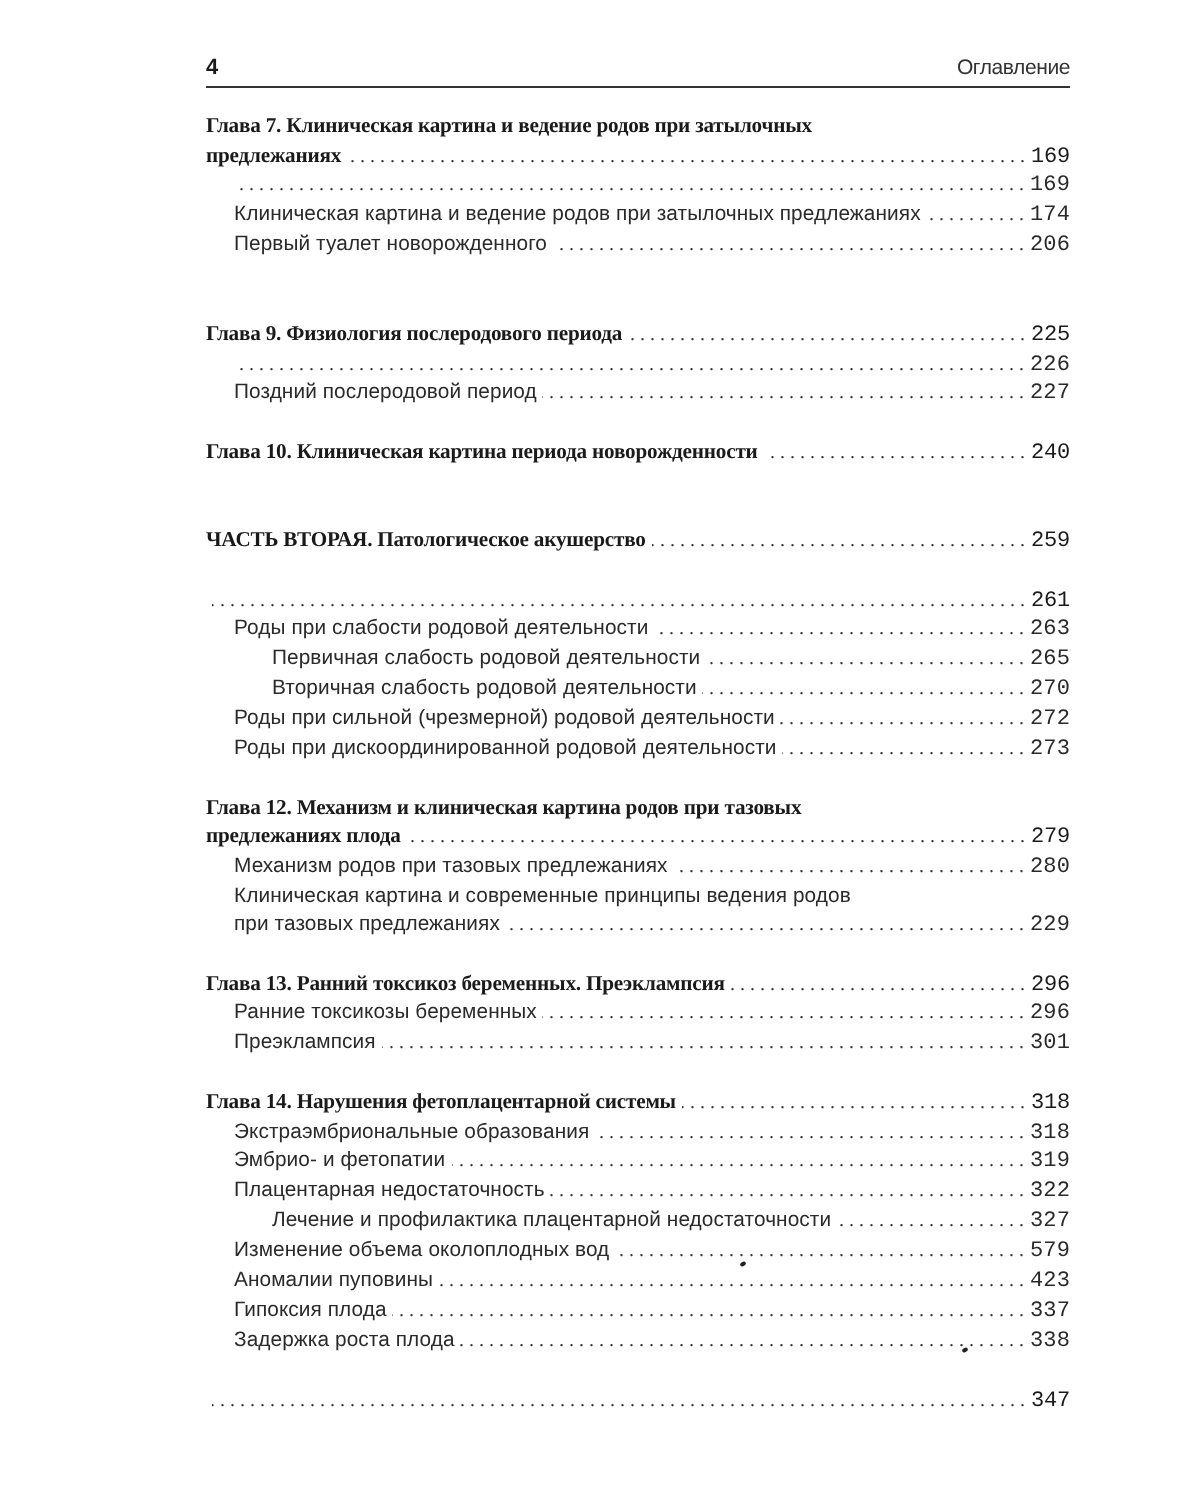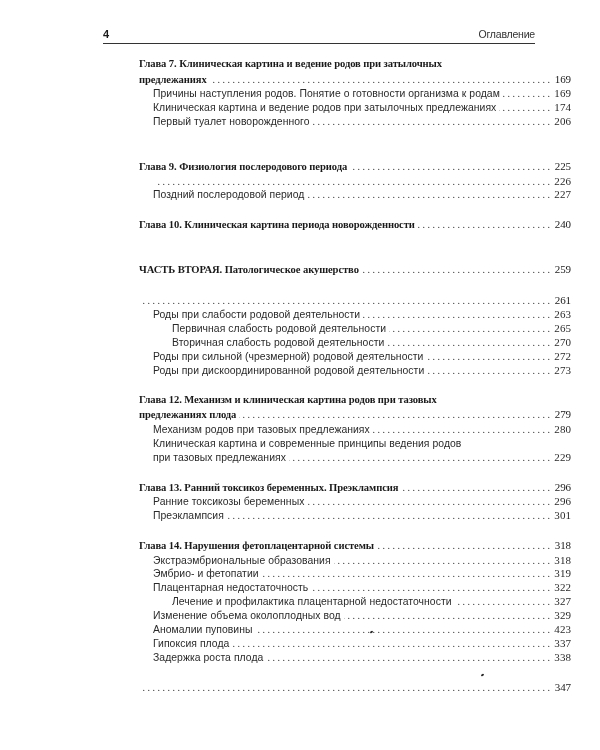--- a/index.html
+++ b/index.html
@@ -51,21 +51,20 @@
       width: 432px;
       font-family: "Liberation Serif", serif;
     }
     .entry {
       position: relative;
       display: flex;
       align-items: baseline;
       width: 100%;
       white-space: nowrap;
       overflow: hidden;
-      margin-left: 36px;
     }
     .entry.chapter {
       font-weight: bold;
       font-size: 10.6px;
       line-height: 14.6px;
       letter-spacing: -0.1px;
     }
     .entry.sub {
       font-family: "Liberation Sans", sans-serif;
       font-size: 10.4px;
@@ -92,21 +91,21 @@
       display: block;
       direction: rtl;
       text-align: right;
       white-space: nowrap;
       overflow: hidden;
     }
     .entry .pnum {
       flex: 0 0 auto;
       min-width: 18px;
       text-align: right;
-      font-family: Liberation Serif, serif;
+      font-family: Liberation Mono, monospace;
       font-weight: normal;
       font-size: 11px;
     }
     .entry.nolead .leader::before { content: ""; }
     .gap-md { height: 15px; }
     .gap-lg { height: 29px; }
     .speck {
       position: absolute;
       width: 3px;
       height: 2px;
@@ -129,21 +128,20 @@
     <div class="entry chapter nolead">
       <span class="label">Глава 7. Клиническая картина и ведение родов при затылочных</span>
       <span class="leader"></span>
     </div>
     <div class="entry chapter">
       <span class="label">предлежаниях</span>
       <span class="leader"></span>
       <span class="pnum">169</span>
     </div>
     <div class="entry sub lvl1">
-      <span class="label">Причины наступления родов. Понятие о готовности организма к родам</span>
       <span class="leader"></span>
       <span class="pnum">169</span>
     </div>
     <div class="entry sub lvl1">
       <span class="label">Клиническая картина и ведение родов при затылочных предлежаниях</span>
       <span class="leader"></span>
       <span class="pnum">174</span>
     </div>
     <div class="entry sub lvl1">
       <span class="label">Первый туалет новорожденного</span>
@@ -286,21 +284,21 @@
       <span class="pnum">322</span>
     </div>
     <div class="entry sub lvl2">
       <span class="label">Лечение и профилактика плацентарной недостаточности</span>
       <span class="leader"></span>
       <span class="pnum">327</span>
     </div>
     <div class="entry sub lvl1">
       <span class="label">Изменение объема околоплодных вод</span>
       <span class="leader"></span>
-      <span class="pnum">329</span>
+      <span class="pnum">579</span>
     </div>
     <div class="entry sub lvl1">
       <span class="label">Аномалии пуповины</span>
       <span class="leader"></span>
       <span class="pnum">423</span>
     </div>
     <div class="entry sub lvl1">
       <span class="label">Гипоксия плода</span>
       <span class="leader"></span>
       <span class="pnum">337</span>

